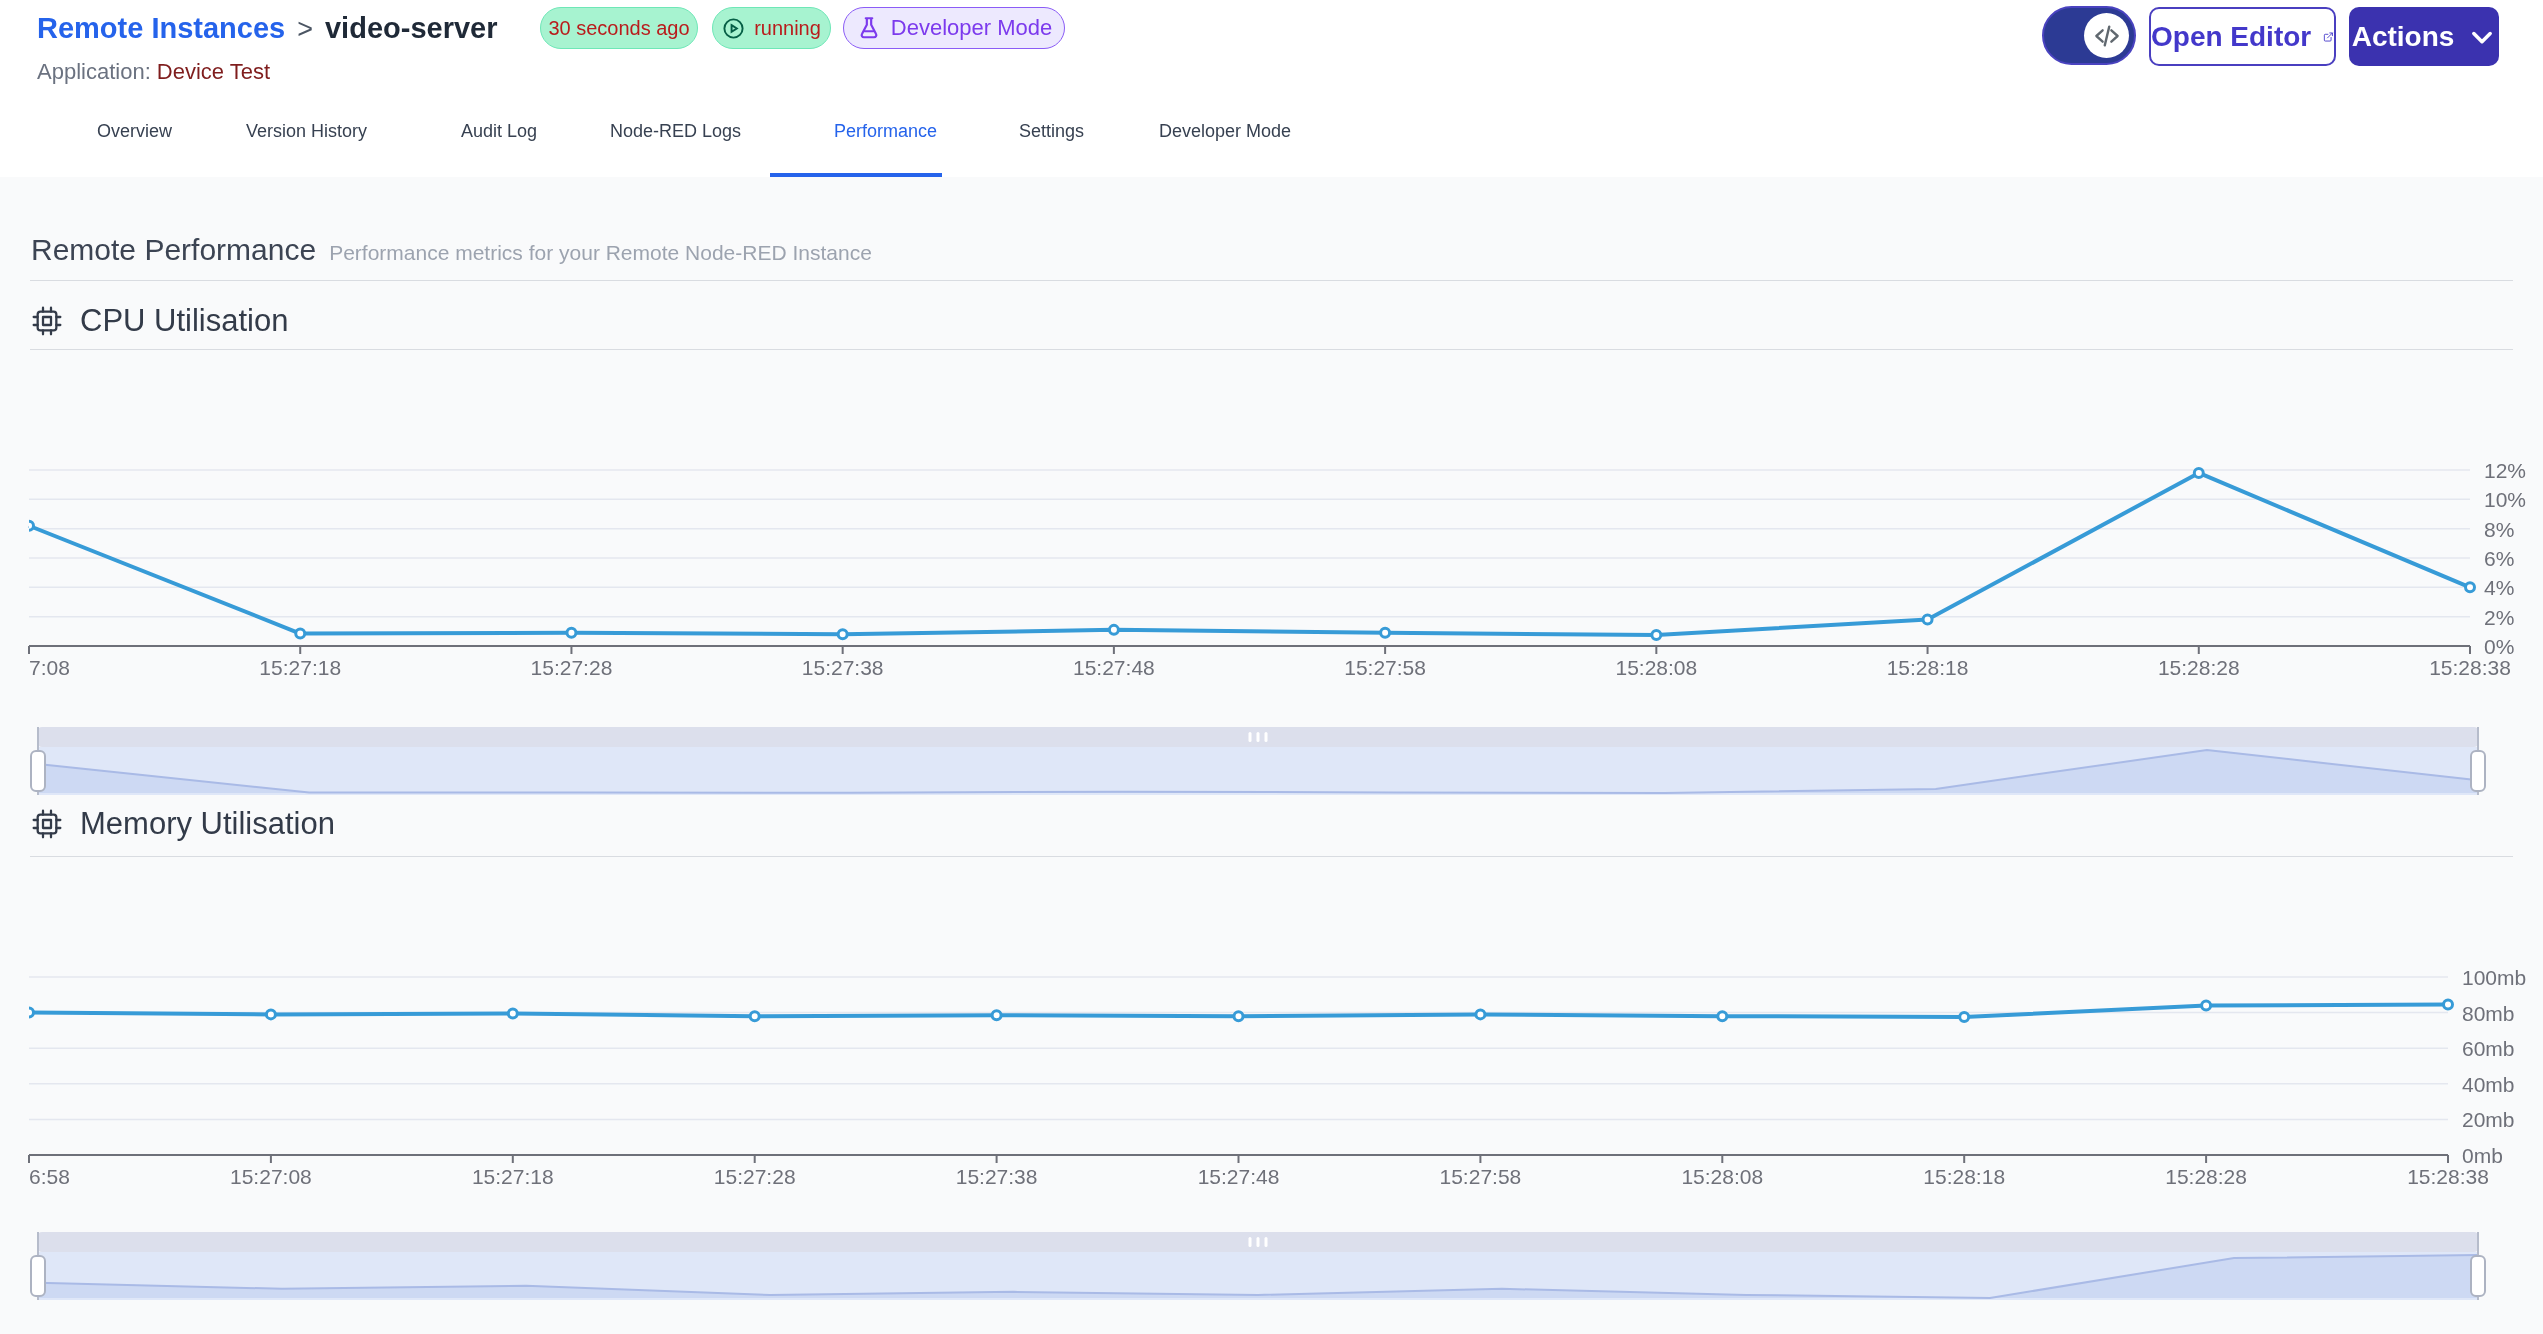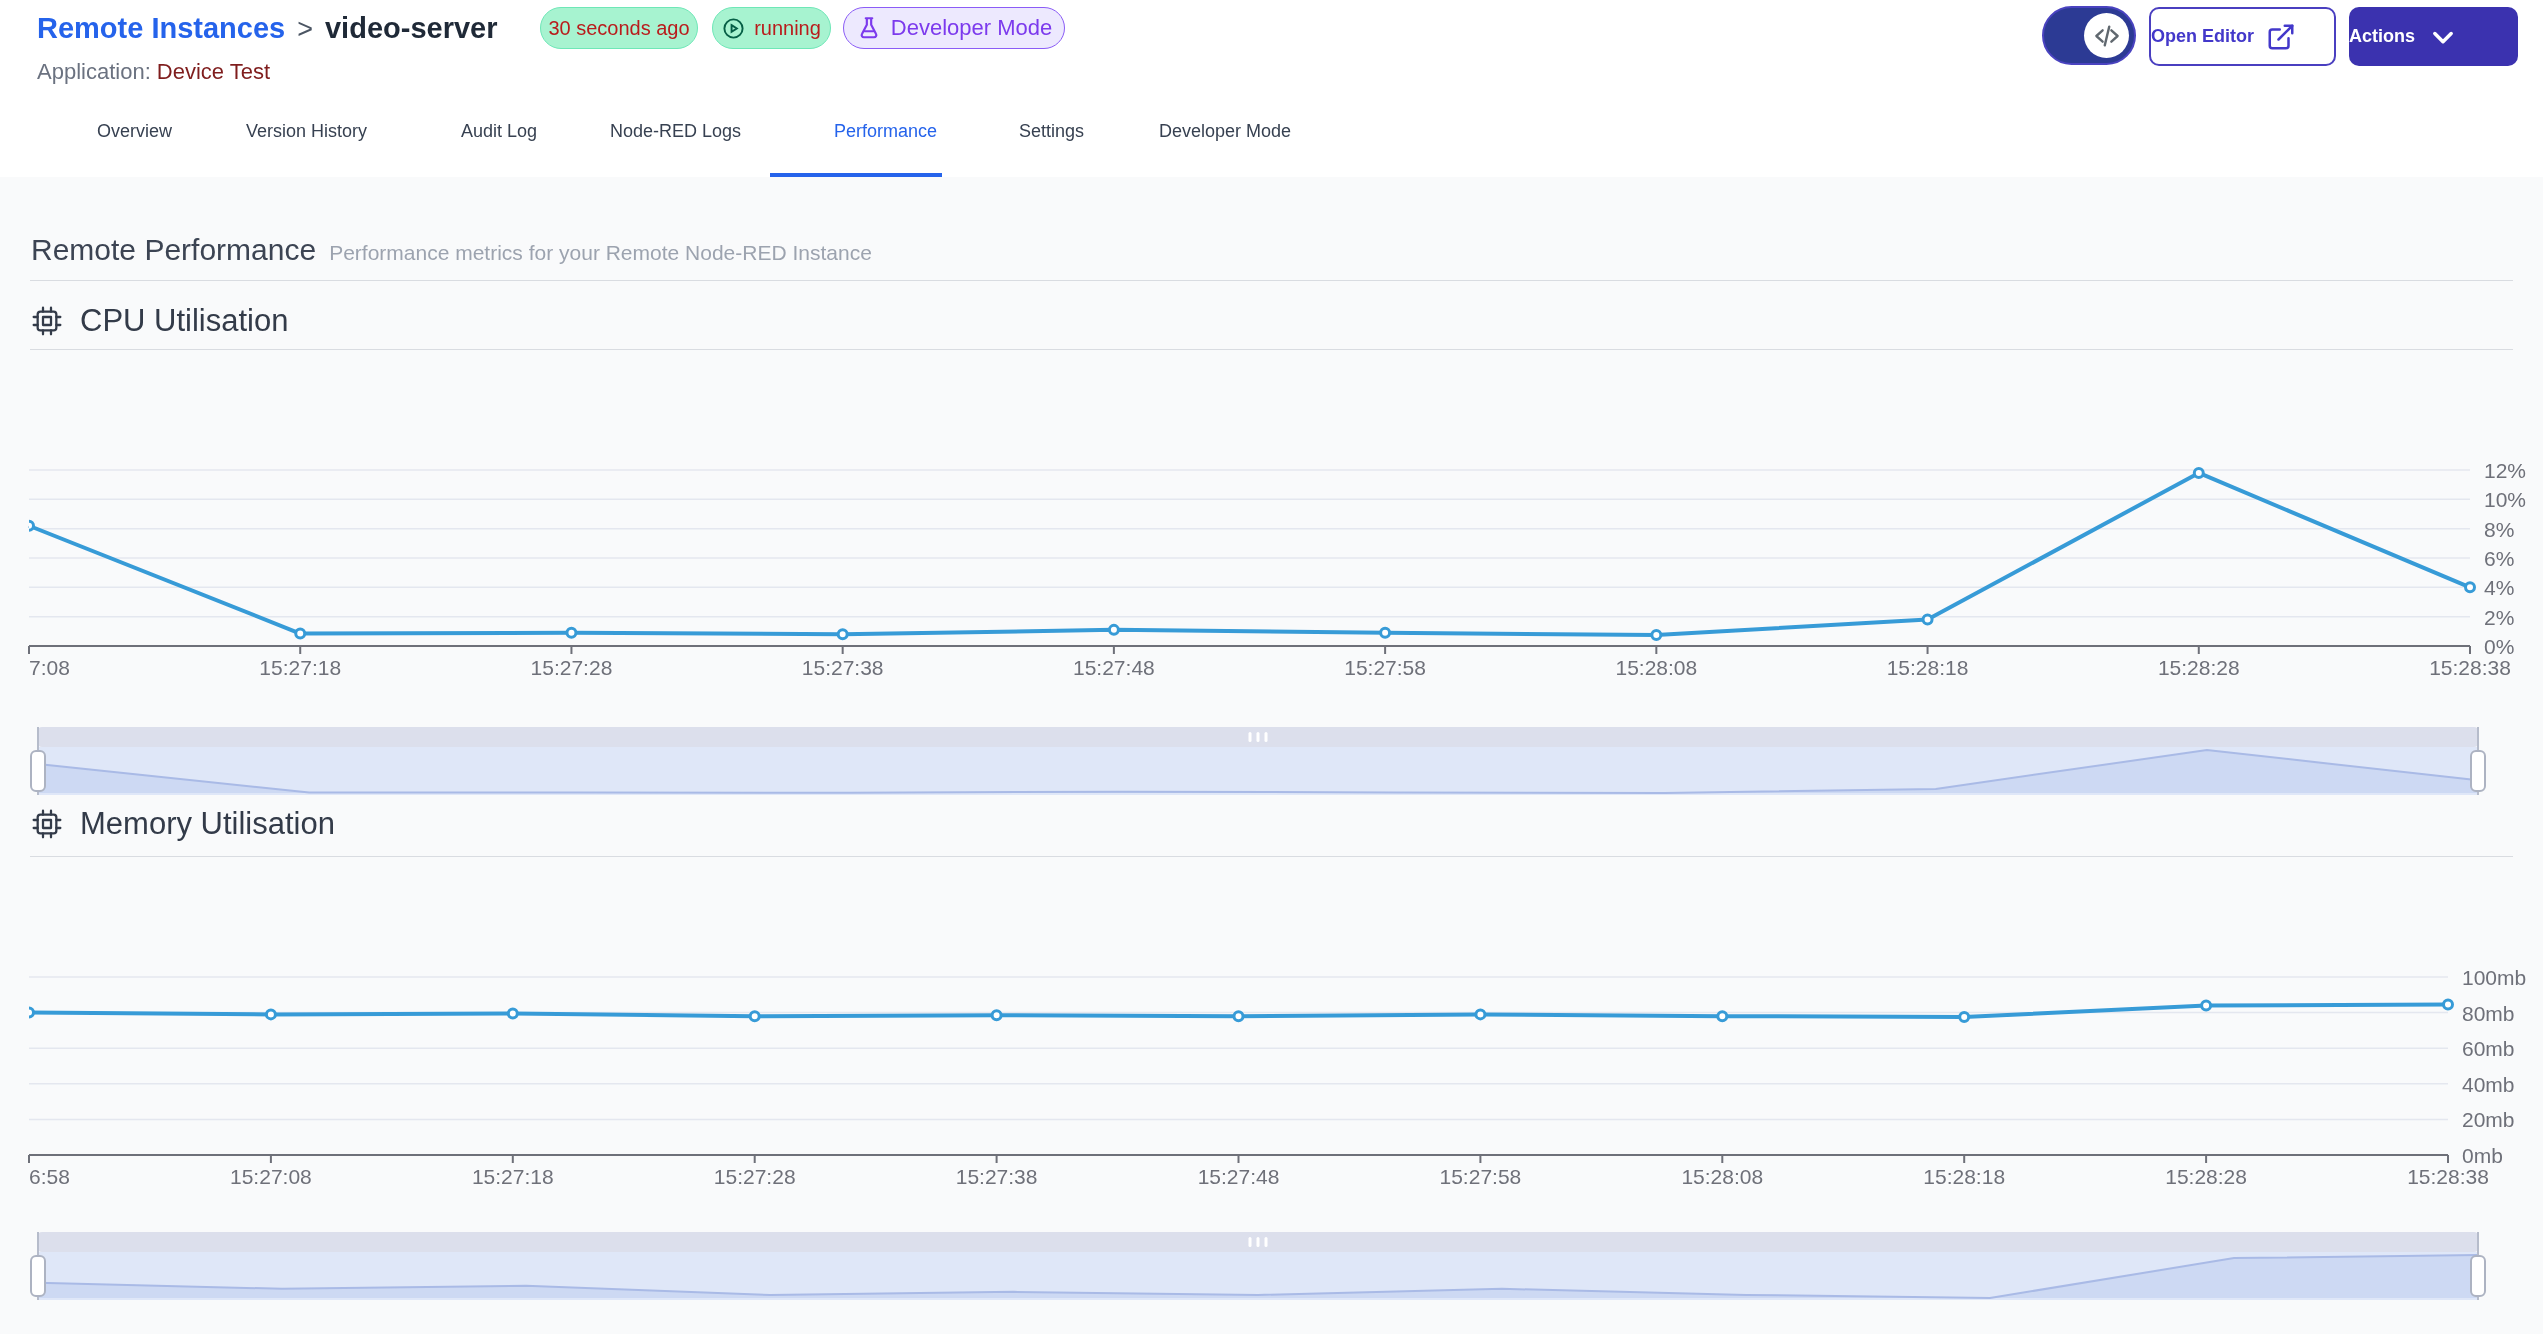--- a/index.html
+++ b/index.html
@@ -14,23 +14,23 @@
 #appline { left:37px; top:59px; font-size:22px; color:#6b7280; }
 #appline a { color:#7f1d1d; text-decoration:none; }
 
 .pill { position:absolute; top:7px; height:42px; border-radius:21px; font-size:20px; display:flex; align-items:center; justify-content:center; white-space:nowrap; }
 .pill.green { background:#a7f3d0; border:1px solid #6ee7b7; color:#b91c1c; }
 .pill.purple { background:#ede9fe; border:1px solid #8b5cf6; color:#7c3aed; }
 .pill svg { margin-right:9px; }
 
 #toggle { left:2042px; top:6px; width:94px; height:59px; background:#2c3a94; border:2px solid #4a43c0; border-radius:30px; }
 #toggle .knob { position:absolute; right:5px; top:5px; width:45px; height:45px; background:#fff; border-radius:50%; display:flex; align-items:center; justify-content:center; color:#5d6570; font-size:21px; font-weight:bold; letter-spacing:-1px;}
-.btn { position:absolute; top:7px; height:59px; border-radius:10px; display:flex; align-items:center; justify-content:flex-start; font-size:18px; font-weight:bold; white-space:nowrap; }
+.btn { position:absolute; top:7px; height:59px; border-radius:10px; display:flex; align-items:center; justify-content:center; font-size:28px; font-weight:bold; white-space:nowrap; }
 #openEditor { left:2149px; width:187px; background:#fff; border:2px solid #4a3fc0; color:#4338ca; }
-#actions { left:2349px; width:169px; background:#3b32af; color:#fff; }
+#actions { left:2349px; width:150px; background:#3b32af; color:#fff; }
 
 
 .tab { position:absolute; top:121px; font-size:18px; color:#374151; white-space:nowrap;margin-left:46px; }
 .tab.active { color:#2563eb; }
 #tabline { left:770px; top:173px; width:172px; height:5px; background:#2563eb; }
 
 
 #content { left:0; top:177px; width:2543px; height:1157px; background:#f9fafb; }
 #rptitle { left:31px; top:56px; }
 #rptitle .h { font-size:30px; color:#3c4453; }

